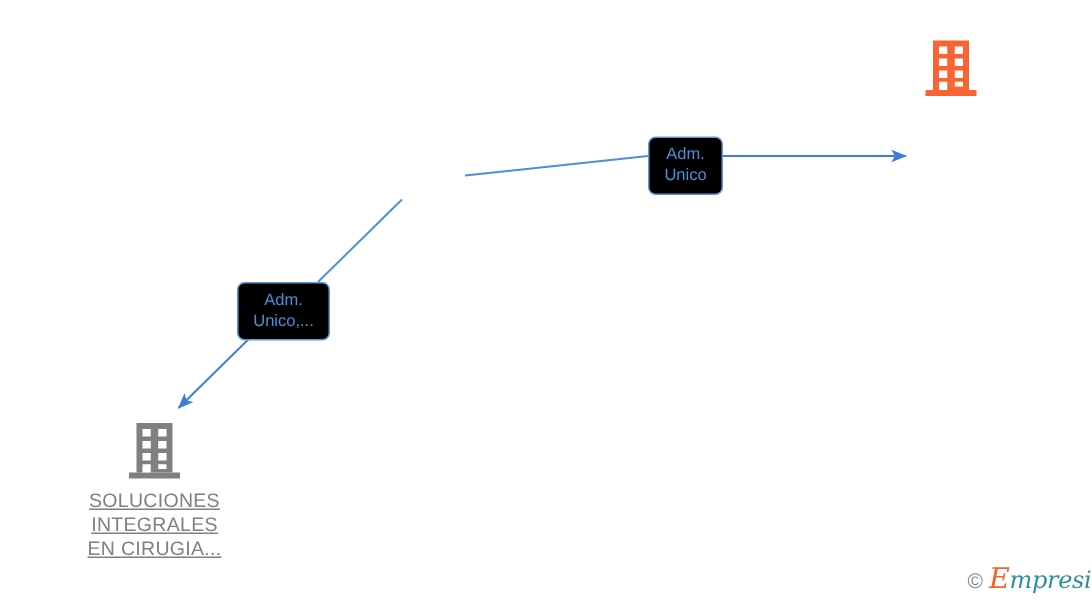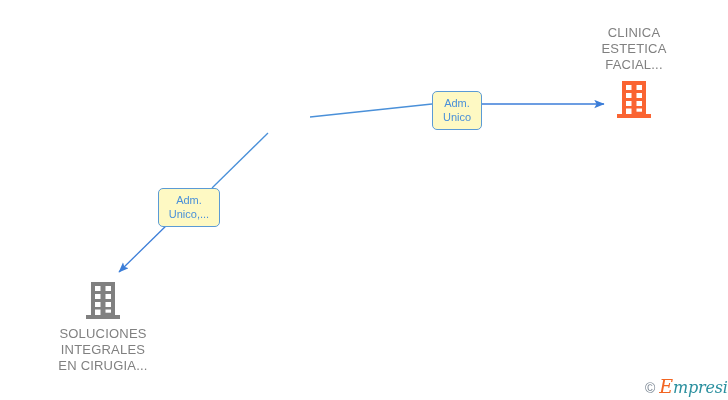--- a/index.html
+++ b/index.html
@@ -57,29 +57,29 @@
     top: 25px;
     width: 118px;
   }
   #node-company-orange .node-label { margin-bottom: 6px; }
   
   #node-company-gray {
     left: 38px;
     top: 280px;
     width: 130px;
   }
-  #node-company-gray .node-label { margin-top: 6px; }
+  #node-company-gray .node-label { margin-top: 6px; text-decoration: underline; }
 
   
   .rel-box {
     position: absolute;
     box-sizing: border-box;
     border: 1px solid #5b9bd5;
     border-radius: 5px;
-    background: #fef9c3;
+    background: #000000;
     color: #4a90d9;
     font-size: 11px;
     line-height: 14px;
     text-align: center;
     padding: 4px 6px 5px 6px;
     white-space: pre-line;
   }
   #rel-adm-unico {
     left: 432px;
     top: 91px;
@@ -134,23 +134,20 @@
 
     <line x1="482" y1="104" x2="604" y2="104" stroke="#3b7dd8" stroke-width="1.3" marker-end="url(#arrow-blue)"></line>
 
     <line x1="268" y1="133" x2="212" y2="188" stroke="#4a90d9" stroke-width="1.3"></line>
 
     <line x1="172" y1="220" x2="119" y2="272" stroke="#3b7dd8" stroke-width="1.3" marker-end="url(#arrow-blue)"></line>
   </svg>
 
 
   <div class="node" id="node-company-orange">
-    <div class="node-label">CLINICA
-ESTETICA
-FACIAL...</div>
     <svg class="node-icon" width="38" height="40" viewBox="0 0 38 40" xmlns="http://www.w3.org/2000/svg">
       <rect x="7" y="2" width="24" height="33" fill="#fa6432"></rect>
       <rect x="2" y="35" width="34" height="4" fill="#fa6432"></rect>
       <rect x="11" y="6" width="5.5" height="5" fill="#ffffff"></rect>
       <rect x="21.5" y="6" width="5.5" height="5" fill="#ffffff"></rect>
       <rect x="11" y="14" width="5.5" height="5" fill="#ffffff"></rect>
       <rect x="21.5" y="14" width="5.5" height="5" fill="#ffffff"></rect>
       <rect x="11" y="22" width="5.5" height="5" fill="#ffffff"></rect>
       <rect x="21.5" y="22" width="5.5" height="5" fill="#ffffff"></rect>
       <rect x="11" y="29.5" width="5.5" height="5.5" fill="#ffffff"></rect>

